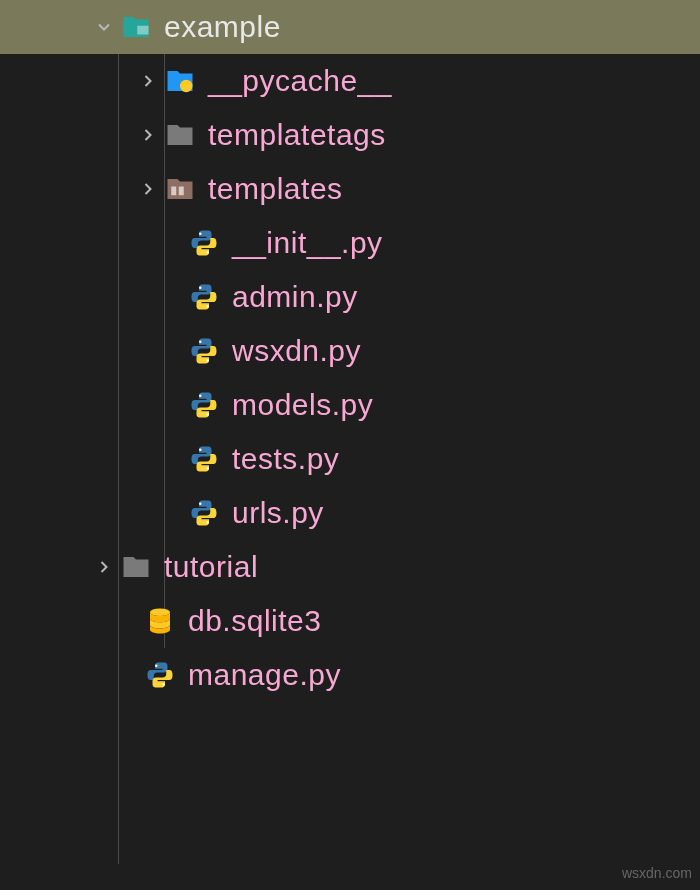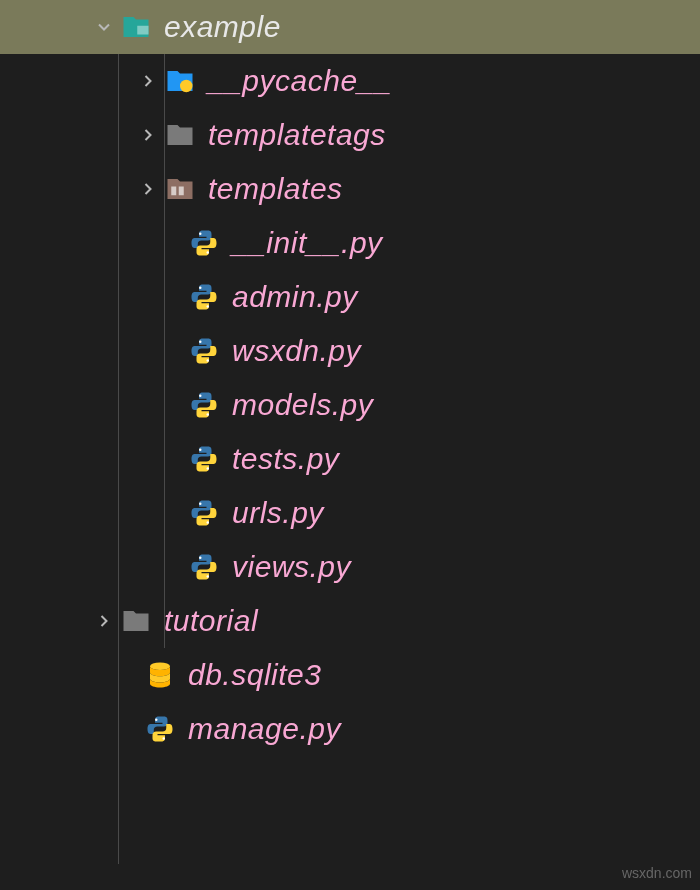--- a/index.html
+++ b/index.html
@@ -13,21 +13,20 @@
       width: 700px;
       height: 890px;
       overflow: hidden;
       position: relative;
     }
     .tree {
       color: #cccccc;
       font-size: 30px;
       user-select: none;
       padding-top: 0;
-      font-style: italic;
     }
     .row {
       display: flex;
       align-items: center;
       height: 54px;
       padding-left: 0;
       cursor: pointer;
     }
     .row.selected {
       background: #7a7a5a;
@@ -229,32 +228,20 @@
         <svg viewBox="0 0 24 24">
             <path fill="#3776ab" d="M11 2c-3 0-3 2-3 3v2h6v1H5c-2 0-3 1-3 4s1 4 3 4h2v-3c0-2 1-3 3-3h5c2 0 3-1 3-3V5c0-1 0-3-3-3h-4z"></path>
             <circle cx="9" cy="4.5" r="1" fill="#fff"></circle>
             <path fill="#ffd43b" d="M13 22c3 0 3-2 3-3v-2h-6v-1h9c2 0 3-1 3-4s-1-4-3-4h-2v3c0 2-1 3-3 3H9c-2 0-3 1-3 3v2c0 1 0 3 3 3h4z"></path>
             <circle cx="15" cy="19.5" r="1" fill="#fff"></circle>
           </svg>
       </span>
       <span class="label">urls.py</span>
     </div>
 
-    <div class="row">
-      <span class="indent" style="width:186px;"></span>
-      <span class="icon">
-        <svg viewBox="0 0 24 24">
-            <path fill="#3776ab" d="M11 2c-3 0-3 2-3 3v2h6v1H5c-2 0-3 1-3 4s1 4 3 4h2v-3c0-2 1-3 3-3h5c2 0 3-1 3-3V5c0-1 0-3-3-3h-4z"></path>
-            <circle cx="9" cy="4.5" r="1" fill="#fff"></circle>
-            <path fill="#ffd43b" d="M13 22c3 0 3-2 3-3v-2h-6v-1h9c2 0 3-1 3-4s-1-4-3-4h-2v3c0 2-1 3-3 3H9c-2 0-3 1-3 3v2c0 1 0 3 3 3h4z"></path>
-            <circle cx="15" cy="19.5" r="1" fill="#fff"></circle>
-          </svg>
-      </span>
-      <span class="label">views.py</span>
-    </div>
 
     <div class="row">
       <span class="indent" style="width:90px;"></span>
       <span class="chevron">
         <svg viewBox="0 0 16 16" fill="none" stroke="currentColor" stroke-width="1.6">
             <path d="M6 4 L10 8 L6 12"></path>
           </svg>
       </span>
       <span class="icon">
         <svg viewBox="0 0 24 24">

